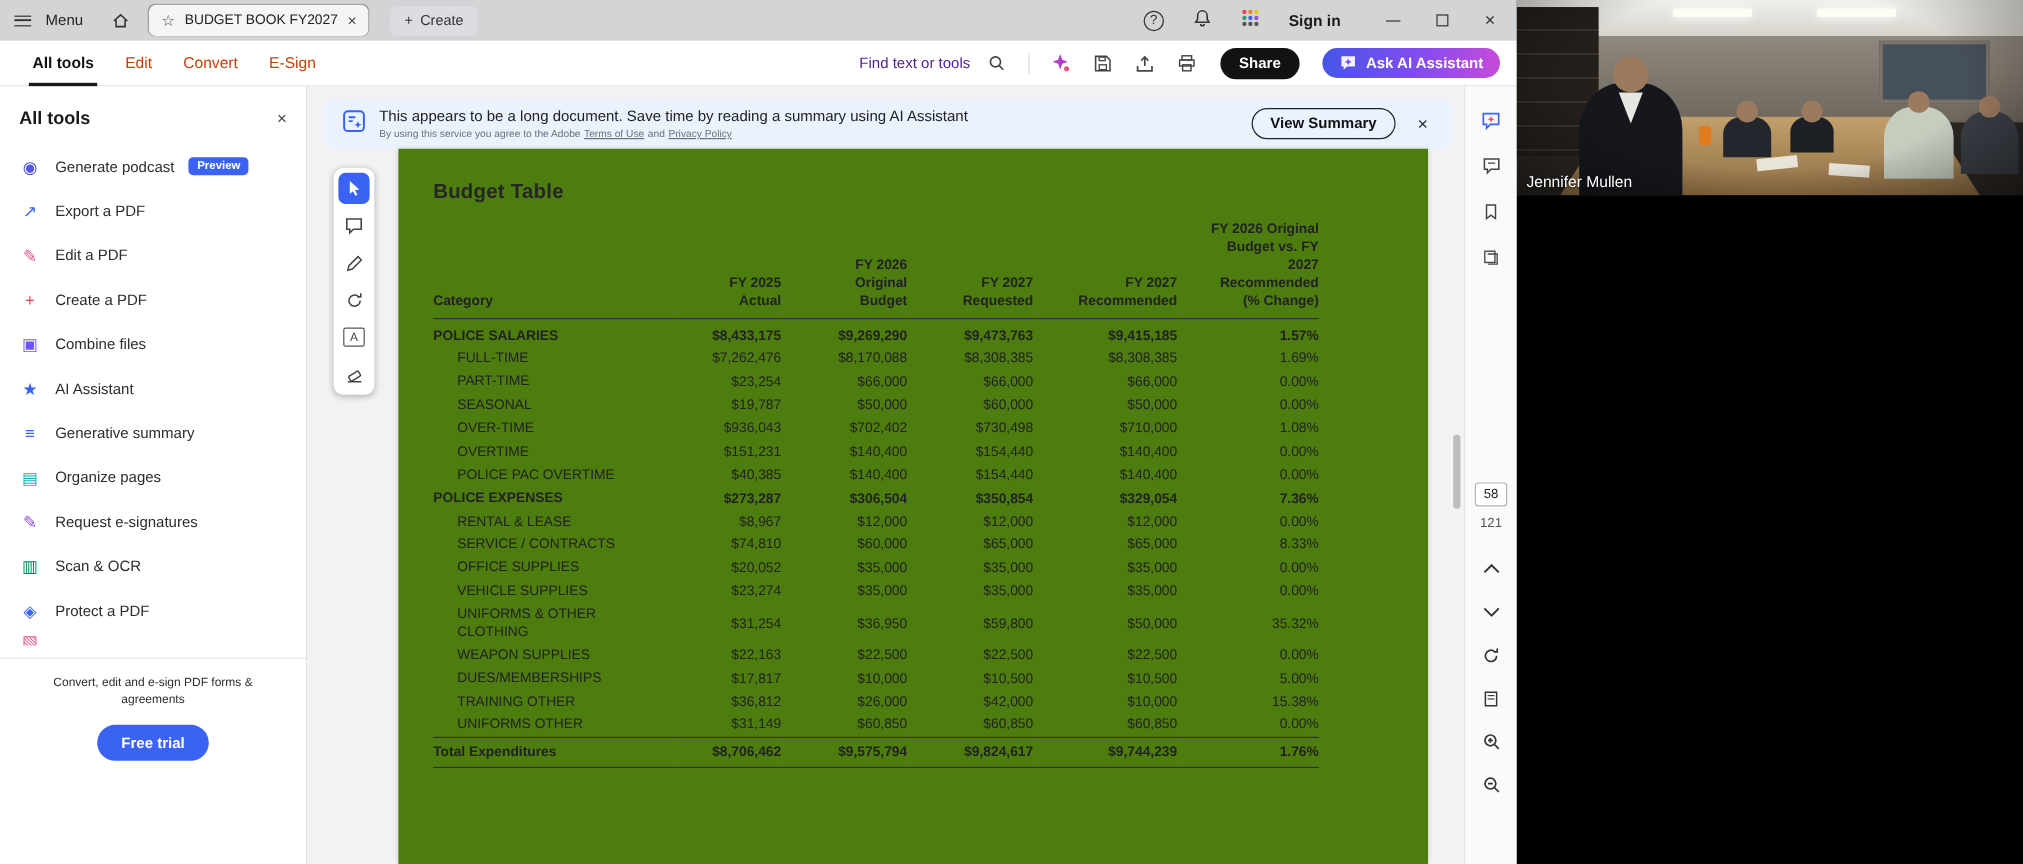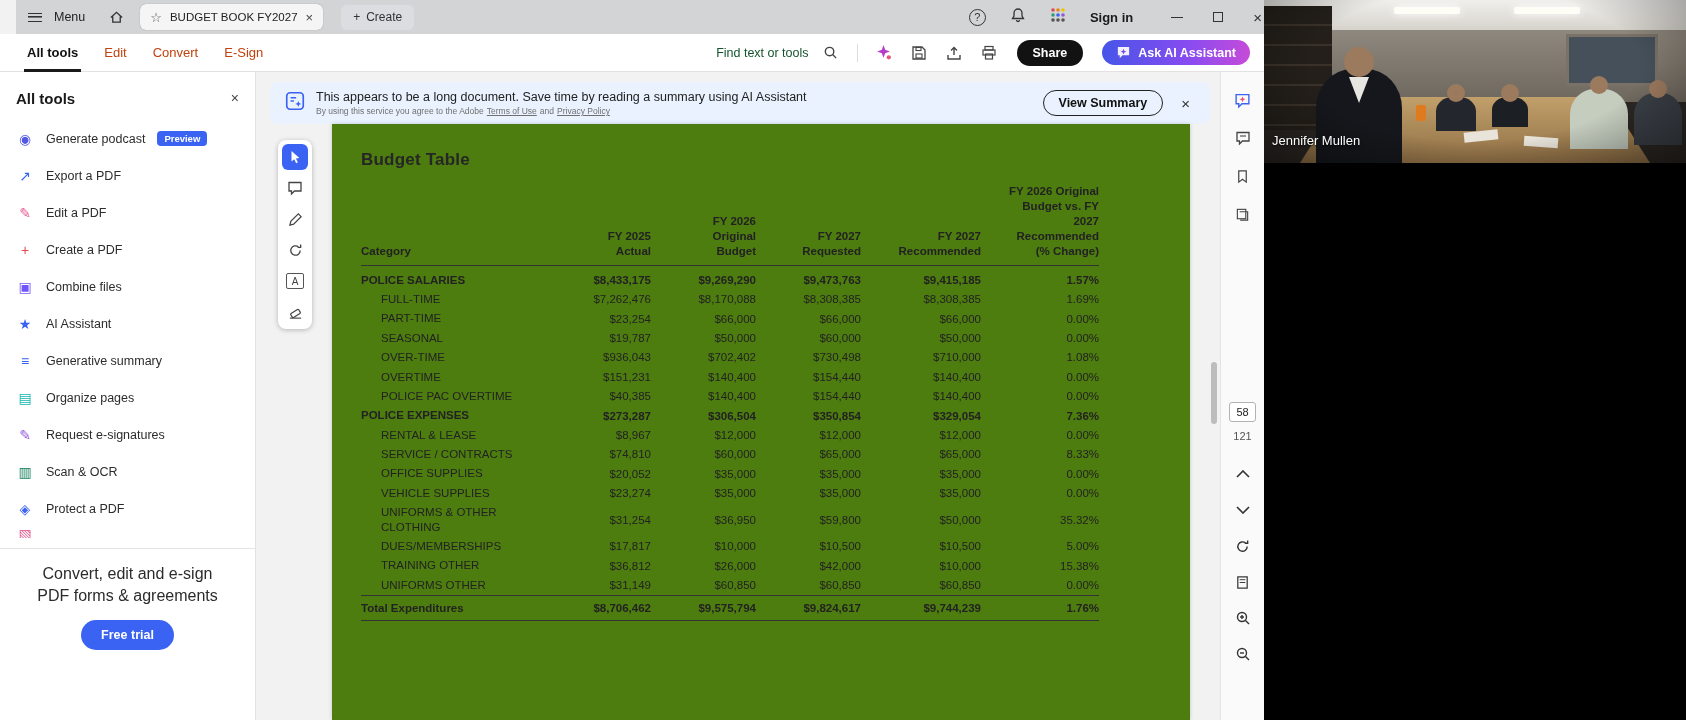--- a/index.html
+++ b/index.html
@@ -4,21 +4,21 @@
 <style>
   * { box-sizing: border-box; }
   html,body { margin:0; padding:0; background:#000; }
   body { font-family:"Liberation Sans", sans-serif; }
   .stage { position:relative; width:1686px; height:720px; background:#000; overflow:hidden; }
 
   
   .acrobat { position:absolute; left:0; top:0; width:1264px; height:720px; background:#f2f2f3; }
 
   
-  .titlebar { position:absolute; left:16px; top:0; width:100%; height:34px; background:#d3d4d6;
+  .titlebar { position:absolute; left:0; top:0; width:100%; height:34px; background:#d3d4d6;
               display:flex; align-items:center; padding:0 8px 0 12px; gap:10px; }
   .hamburger { width:14px; height:9px; border-top:1.6px solid #333; border-bottom:1.6px solid #333;
                background:linear-gradient(#333,#333) center/14px 1.6px no-repeat; }
   .menu-label { font-size:12.5px; color:#222; margin-left:2px; }
   .home-btn { display:flex; align-items:center; margin:0 6px 0 14px; }
   .doc-tab { display:flex; align-items:center; gap:8px; background:#f5f5f5; height:26px;
              padding:0 10px; border-radius:6px; min-width:180px; box-shadow:0 0 1px rgba(0,0,0,.4); }
   .doc-tab .star { color:#555; font-size:13px; }
   .doc-tab .title { font-size:11.5px; color:#222; white-space:nowrap; }
   .doc-tab .x { margin-left:auto; font-size:13px; color:#444; }
@@ -34,21 +34,21 @@
   .win-close { font-size:15px; color:#333; line-height:1; }
 
   
   .toolbar { position:absolute; left:0; top:34px; width:100%; height:38px; background:#ffffff;
              border-bottom:1px solid #e2e2e2; display:flex; align-items:center; padding:0 14px; }
   .tb-tabs { display:flex; align-items:stretch; height:38px; }
   .tb-tab { display:flex; align-items:center; padding:0 13px; font-size:13px; color:#c2410c; position:relative; }
   .tb-tab.active { font-weight:bold; color:#111; }
   .tb-tab.active::after { content:""; position:absolute; left:10px; right:10px; bottom:0; height:2.5px; background:#1a1a1a; }
   .find-cluster { margin-left:auto; display:flex; align-items:center; gap:9px; }
-  .find-label { font-size:12.5px; color:#14532d; }
+  .find-label { font-size:12.5px; color:#4c1d95; }
   .vdiv { width:1px; height:18px; background:#ddd; margin:0 4px; }
   .icon-btn { display:flex; align-items:center; justify-content:center; width:26px; height:26px; }
   .share-btn { background:#121212; color:#fff; font-size:12.5px; font-weight:bold; border-radius:15px;
                padding:6px 16px; margin-left:6px; }
   .askai-btn { display:flex; align-items:center; gap:7px; color:#fff; font-size:12.5px; font-weight:bold;
                border-radius:15px; padding:5px 14px; margin-left:10px;
                background:linear-gradient(90deg,#4655e8 0%,#8a4bf0 60%,#c64bd9 100%); }
 
   
   .sidebar { position:absolute; left:0; top:72px; width:256px; bottom:0; background:#fff; border-right:1px solid #e3e3e3; }
@@ -56,21 +56,21 @@
   .sb-title { font-size:15px; font-weight:bold; color:#1a1a1a; }
   .sb-close { position:absolute; right:16px; top:18px; font-size:14px; color:#444; }
   .tool-list { height:420px; overflow:hidden; padding:2px 8px 0 8px; }
   .tool-item { display:flex; align-items:center; gap:12px; height:37px; padding:0 8px; border-radius:6px; }
   .tool-item.partial { height:14px; overflow:hidden; }
   .tool-glyph { width:18px; font-size:14px; text-align:center; line-height:1; }
   .tool-label { font-size:12.5px; color:#2c2c2c; }
   .badge { background:#3b63f3; color:#fff; font-size:9.5px; font-weight:bold; border-radius:4px; padding:2px 7px; }
   .sb-divider { height:1px; background:#e4e4e4; margin:10px 0 14px 0; }
   .sb-footer { text-align:center; padding:0 30px; }
-  .sb-footer-text { font-size:16px; color:#2c2c2c; line-height:1.35; }
+  .sb-footer-text { font-size:10px; color:#2c2c2c; line-height:1.35; }
   .free-trial { display:inline-block; margin-top:14px; background:#3b63f3; color:#fff; font-size:12.5px;
                 font-weight:bold; border-radius:17px; padding:8px 20px; }
 
   
   .docarea { position:absolute; left:256px; top:72px; width:964px; bottom:0; background:#f2f2f3; overflow:hidden; }
 
   .banner { position:absolute; left:14px; right:10px; top:10px; height:42px; background:#e9f2fe;
             border-radius:8px; display:flex; align-items:center; padding:0 6px 0 14px; }
   .banner-texts { display:flex; flex-direction:column; margin-left:10px; }
   .banner-msg { font-size:12.5px; color:#222; }
@@ -143,21 +143,21 @@
                  border-left:10px solid transparent; border-right:10px solid transparent; border-top:26px solid #e8e6e0; }
   .v-p2 { left:172px; bottom:32px; width:40px; height:34px; background:#23262c; }
   .v-p3 { left:228px; bottom:36px; width:36px; height:30px; background:#1c1f24; }
   .v-p4 { right:58px; bottom:14px; width:58px; height:60px; background:#c5cdbf; }
   .v-p5 { right:4px; bottom:18px; width:48px; height:52px; background:#3a3f46; }
   .v-cup { position:absolute; left:152px; bottom:42px; width:10px; height:16px; background:#e07a1e; border-radius:2px; }
   .v-paper { position:absolute; background:#e8e4da; width:34px; height:10px; }
   .v-paper.a { left:200px; bottom:22px; transform:rotate(-6deg); }
   .v-paper.b { left:260px; bottom:16px; transform:rotate(4deg); }
   .v-shade { position:absolute; inset:0; background:radial-gradient(ellipse at 50% 40%, transparent 55%, rgba(0,0,0,.45)); }
-  .v-name { position:absolute; left:8px; bottom:15px; font-size:13px; color:#fff; text-shadow:0 1px 2px rgba(0,0,0,.9); z-index:3; }
+  .v-name { position:absolute; left:8px; bottom:4px; font-size:13px; color:#fff; text-shadow:0 1px 2px rgba(0,0,0,.9); z-index:3; }
   .letterbox { position:absolute; left:1264px; top:163px; width:422px; bottom:0; background:#000; }
 </style>
 </head>
 <body>
 
 <div class="stage">
 
   <div class="acrobat">
 
     <div class="titlebar">
@@ -509,20 +509,28 @@
               <tr>
                 <td class="cat indent">UNIFORMS &amp; OTHER
 CLOTHING</td>
                 <td class="num">$31,254</td>
                 <td class="num">$36,950</td>
                 <td class="num">$59,800</td>
                 <td class="num">$50,000</td>
                 <td class="num">35.32%</td>
               </tr>
               <tr>
+                <td class="cat indent">WEAPON SUPPLIES</td>
+                <td class="num">$22,163</td>
+                <td class="num">$22,500</td>
+                <td class="num">$22,500</td>
+                <td class="num">$22,500</td>
+                <td class="num">0.00%</td>
+              </tr>
+              <tr>
                 <td class="cat indent">DUES/MEMBERSHIPS</td>
                 <td class="num">$17,817</td>
                 <td class="num">$10,000</td>
                 <td class="num">$10,500</td>
                 <td class="num">$10,500</td>
                 <td class="num">5.00%</td>
               </tr>
               <tr>
                 <td class="cat indent">TRAINING OTHER</td>
                 <td class="num">$36,812</td>

